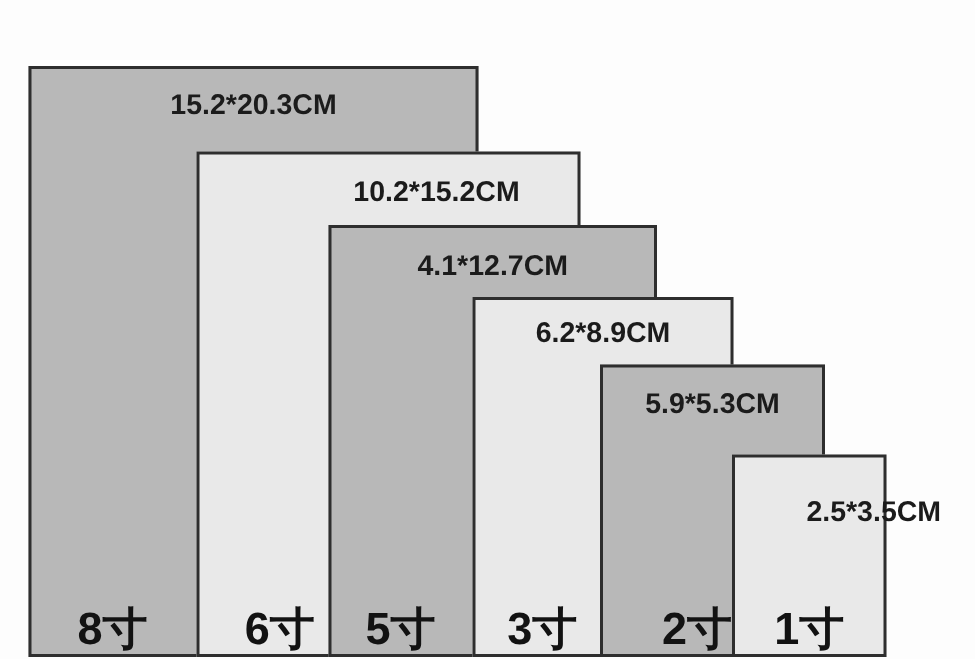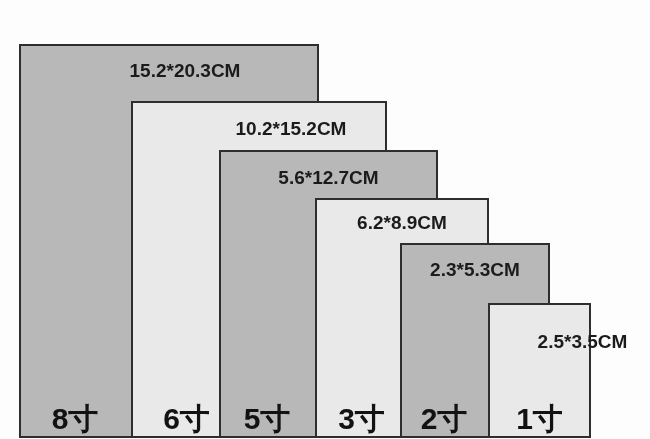--- a/index.html
+++ b/index.html
@@ -34,42 +34,42 @@
     white-space: nowrap;
   }
   
   #rect-8cun { left: 19px;  top: 44px;  width: 300px; height: 394px; z-index: 1; }
   #rect-6cun { left: 131px; top: 101px; width: 256px; height: 337px; z-index: 2; }
   #rect-5cun { left: 219px; top: 150px; width: 219px; height: 288px; z-index: 3; }
   #rect-3cun { left: 315px; top: 198px; width: 174px; height: 240px; z-index: 4; }
   #rect-2cun { left: 400px; top: 243px; width: 150px; height: 195px; z-index: 5; }
   #rect-1cun { left: 488px; top: 303px; width: 103px; height: 135px; z-index: 6; }
 
-  #rect-8cun .dim-label { top: 14px; padding-left: 16px; }
+  #rect-8cun .dim-label { top: 14px; }
   #rect-6cun .dim-label { top: 15px; padding-left: 32px; }
   #rect-5cun .dim-label { top: 15px; }
   #rect-3cun .dim-label { top: 12px; }
   #rect-2cun .dim-label { top: 14px; }
   #rect-1cun .dim-label { top: 26px; padding-left: 43px; }
 
   .size-name {
     position: absolute;
     top: 399px;
     text-align: center;
     font-size: 30px;
     font-weight: 700;
     color: #121212;
     z-index: 10;
     white-space: nowrap;
   }
   #name-8cun { left: 19px;  width: 112px; }
   #name-6cun { left: 131px; width: 111px;  }
   #name-5cun { left: 219px; width: 96px;  }
   #name-3cun { left: 315px; width: 93px;  }
-  #name-2cun { left: 400px; width: 88px;  }
+  #name-2cun { left: 400px; width: 88px; text-align: right;  }
   #name-1cun { left: 488px; width: 103px; }
 
   #legend {
     position: absolute;
     left: 477px;
     top: 33px;
     z-index: 20;
     color: var(--legend-color, #3a3a3a);
     font-size: 17px;
     line-height: 25.5px;
@@ -88,29 +88,29 @@
 
   <div id="rect-8cun" class="rect dark">
     <span class="dim-label">15.2*20.3CM</span>
   </div>
 
   <div id="rect-6cun" class="rect light">
     <span class="dim-label">10.2*15.2CM</span>
   </div>
 
   <div id="rect-5cun" class="rect dark">
-    <span class="dim-label">5.6*12.7CM</span>
+    <span class="dim-label">4.1*12.7CM</span>
   </div>
 
   <div id="rect-3cun" class="rect light">
     <span class="dim-label">6.2*8.9CM</span>
   </div>
 
   <div id="rect-2cun" class="rect dark">
-    <span class="dim-label">2.3*5.3CM</span>
+    <span class="dim-label">5.9*5.3CM</span>
   </div>
 
   <div id="rect-1cun" class="rect light">
     <span class="dim-label">2.5*3.5CM</span>
   </div>
 
   <span id="name-8cun" class="size-name">8寸</span>
   <span id="name-6cun" class="size-name">6寸</span>
   <span id="name-5cun" class="size-name">5寸</span>
   <span id="name-3cun" class="size-name">3寸</span>

